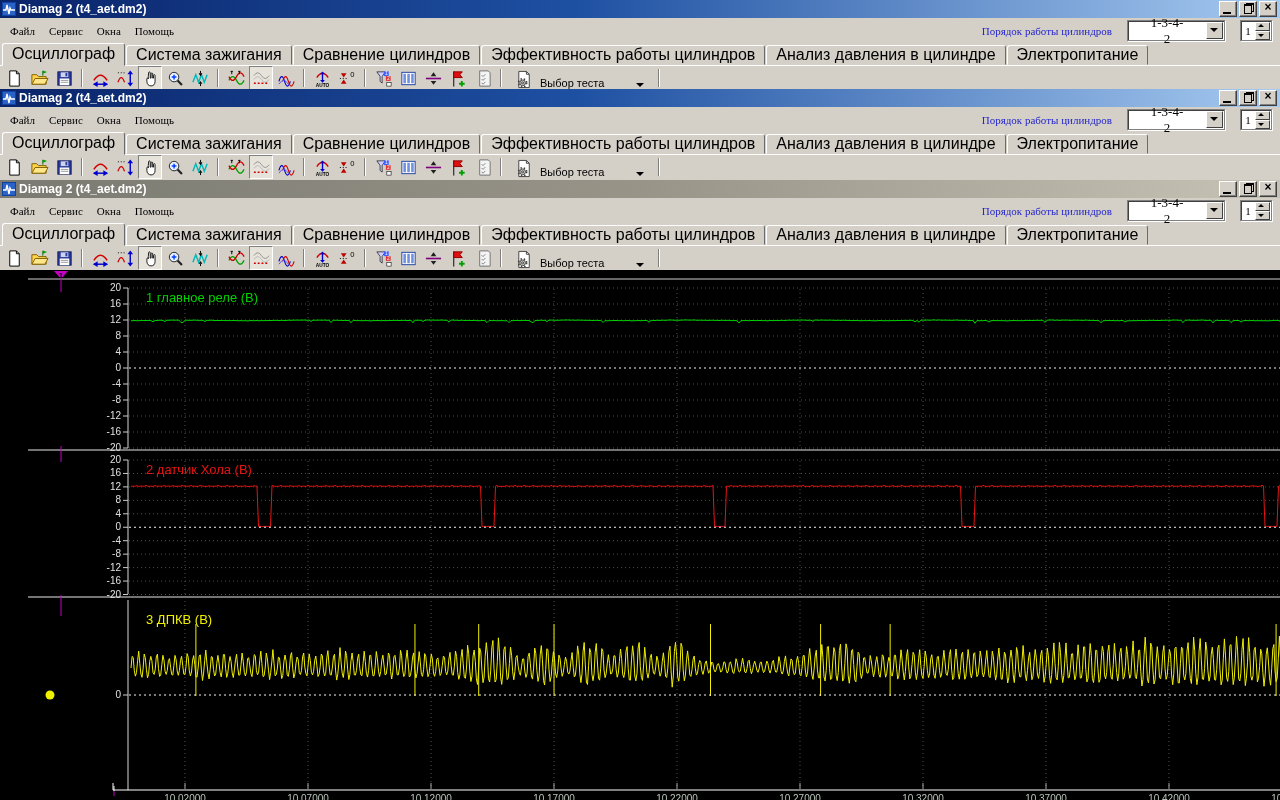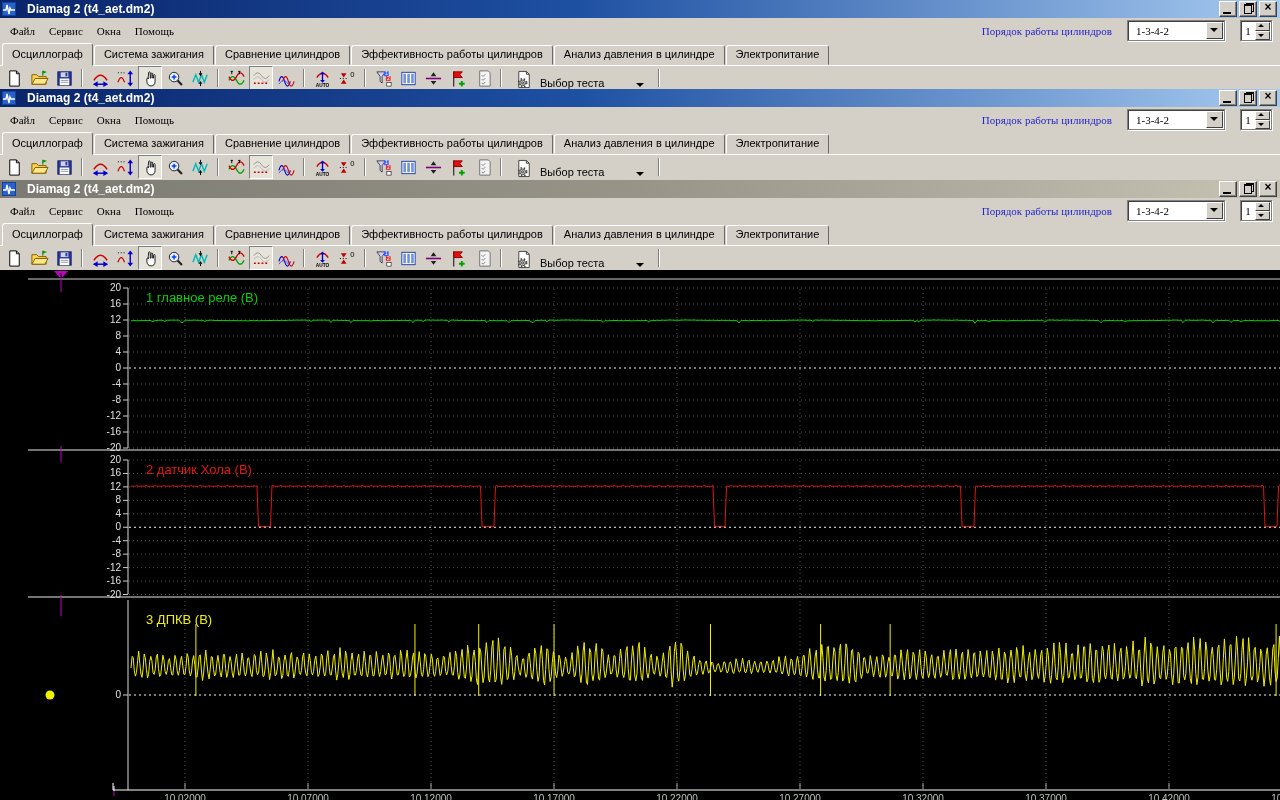--- a/index.html
+++ b/index.html
@@ -3,55 +3,55 @@
 <meta charset="utf-8">
 <style>
   html,body{margin:0;padding:0;background:#000;}
   body{width:1280px;height:800px;overflow:hidden;position:relative;
        font-family:"Liberation Sans",sans-serif;-webkit-font-smoothing:none;}
   .win{position:absolute;left:0;width:1280px;background:#d4d0c8;}
   #win1{top:0;height:89px;}
   #win2{top:89px;height:91px;}
   #win3{top:180px;height:90px;}
   
-  .titlebar{height:18px;display:flex;align-items:center;padding:0 2px;gap:11px;}
+  .titlebar{height:18px;display:flex;align-items:center;padding:0 2px;gap:3px;}
   .titlebar.active{background:linear-gradient(90deg,#0a246a 0%,#1e50a2 45%,#a6caf0 100%);}
   .titlebar.inactive{background:linear-gradient(90deg,#7a7a72 0%,#989488 50%,#c6c3b5 100%);}
   .title-text{color:#fff;font-weight:bold;font-size:12px;white-space:nowrap;letter-spacing:0;}
   .app-icon{width:14px;height:14px;flex:0 0 auto;}
   .tb-btns{margin-left:auto;display:flex;gap:2px;padding-right:1px;}
   .tb-btn{width:16px;height:14px;background:#d4d0c8;position:relative;
           border:1px solid;border-color:#ffffff #404040 #404040 #ffffff;
           box-shadow:inset -1px -1px 0 #808080;}
   .g-min::after{content:"";position:absolute;left:3px;right:5px;bottom:2px;border-bottom:2px solid #000;}
   .g-res::after{content:"";position:absolute;left:4px;top:2px;width:6px;height:7px;border:1px solid #000;border-top-width:2px;background:#d4d0c8;}
   .g-res::before{content:"";position:absolute;left:6px;top:1px;width:6px;height:6px;border:1px solid #000;border-top-width:2px;}
   .g-cls::after{content:"×";position:absolute;left:0;right:0;top:-2px;text-align:center;font-size:12px;font-weight:bold;color:#000;}
   
   .menubar{height:25px;display:flex;align-items:center;padding:0 4px;font-size:11px;color:#000;font-family:Liberation Serif, serif;}
   .menu-item{padding:2px 8px 2px 6px;}
   .firing{margin-left:auto;display:flex;align-items:center;gap:15px;padding-right:4px;}
   .firing-label{color:#2626cc;font-size:11px;}
   .combo{width:96px;height:19px;background:#fff;display:flex;align-items:center;
          border:1px solid #808080;box-shadow:inset 1px 1px 0 #404040, 1px 1px 0 #fff;}
-  .combo-text{flex:1;font-size:11px;padding:0 8px;color:#000;}
+  .combo-text{flex:1;font-size:13px;padding:0 20px;color:#000;text-align:center;}
   .combo-btn{width:15px;height:15px;margin-right:1px;background:#d4d0c8;position:relative;
              border:1px solid;border-color:#fff #404040 #404040 #fff;}
   .arrow-down::after{content:"";position:absolute;left:3px;top:5px;border:4px solid transparent;border-top:4px solid #000;}
   .spin{width:30px;height:19px;background:#fff;display:flex;align-items:center;
         border:1px solid #808080;box-shadow:inset 1px 1px 0 #404040, 1px 1px 0 #fff;}
   .spin-val{flex:1;text-align:center;font-size:11px;color:#000;}
   .spin-btns{display:flex;flex-direction:column;margin-right:1px;}
   .spin-b{width:13px;height:7px;background:#d4d0c8;position:relative;
           border:1px solid;border-color:#fff #404040 #404040 #fff;}
   .spin-b.up::after{content:"";position:absolute;left:2px;top:1px;border:3px solid transparent;border-bottom:3px solid #000;border-top:none;}
   .spin-b.dn::after{content:"";position:absolute;left:2px;top:2px;border:3px solid transparent;border-top:3px solid #000;border-bottom:none;}
   
   .tabstrip{height:22px;display:flex;align-items:flex-end;padding-left:2px;border-bottom:1px solid #ffffff;}
-  .tab{height:18px;line-height:17px;padding:0 9px;font-size:11px;color:#000;background:#d4d0c8;
+  .tab{height:18px;line-height:17px;padding:0 9px;font-size:16px;color:#000;background:#d4d0c8;
        border:1px solid;border-color:#ffffff #6a6a6a #d4d0c8 #ffffff;border-radius:3px 3px 0 0;margin-right:1px;white-space:nowrap;}
   .tab.selected{height:21px;line-height:20px;margin-bottom:-1px;z-index:2;position:relative;}
   
   .toolbar{height:24px;display:flex;align-items:center;padding:0 2px;gap:1px;background:#d4d0c8;}
   .tool-btn{width:22px;height:22px;display:flex;align-items:center;justify-content:center;border:1px solid transparent;}
   .tool-btn.pressed{border-color:#808080 #ffffff #ffffff #808080;background:#e6e3da;}
   .ticon{width:19px;height:19px;display:block;}
   .tool-sep{width:0;height:18px;border-left:1px solid #808080;border-right:1px solid #fff;margin:0 4px;}
   .test-btn{display:flex;align-items:flex-end;gap:6px;height:22px;padding:0 8px;font-size:11px;color:#000;}
   .test-arrow{width:9px;height:9px;position:relative;margin-left:26px;}

